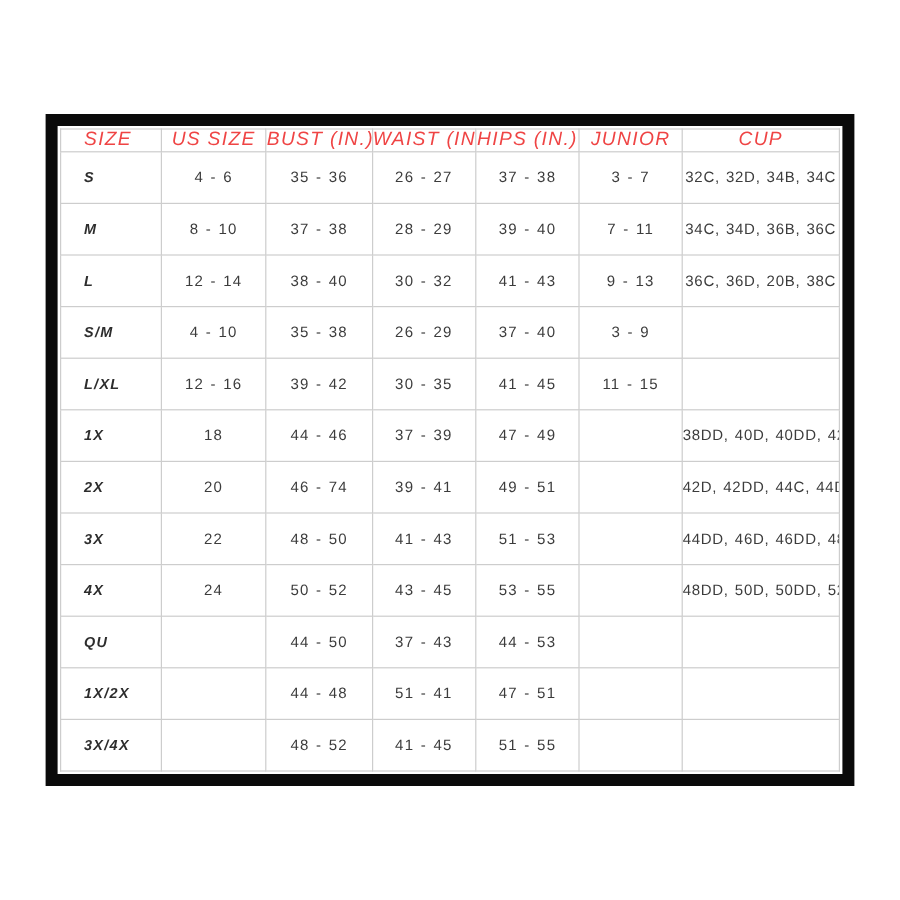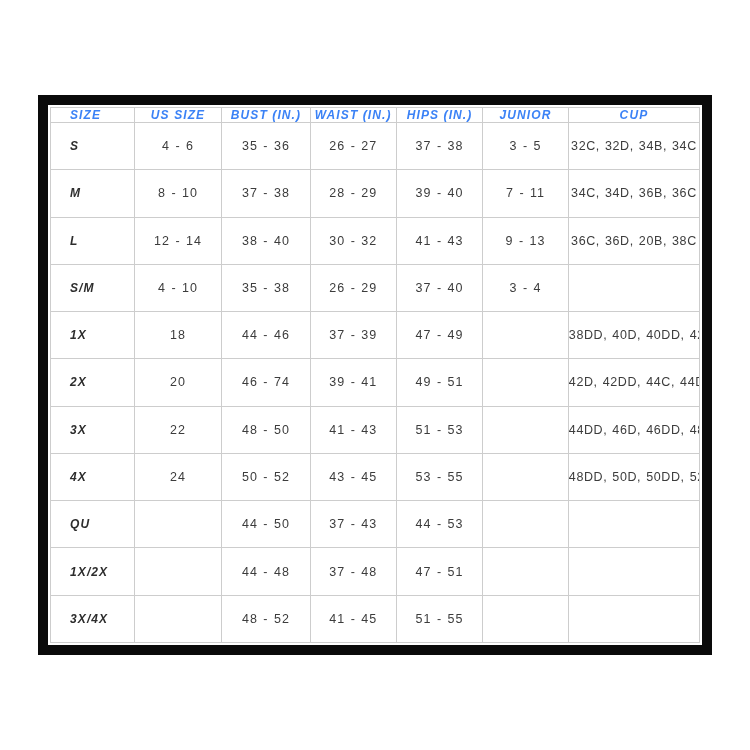--- a/index.html
+++ b/index.html
@@ -38,25 +38,25 @@
   
   col.col-size   { width: 12.9%; }
   col.col-us     { width: 13.5%; }
   col.col-bust   { width: 13.6%; }
   col.col-waist  { width: 13.3%; }
   col.col-hips   { width: 13.3%; }
   col.col-junior { width: 13.2%; }
   col.col-cup    { width: 20.2%; }
 
   .size-chart th {
-    font-size: 12px;
-    font-weight: bold;
+    font-size: 16px;
+    font-weight: normal;
     font-style: italic;
     letter-spacing: 1.1px;
-    color: #3b82f6;
+    color: #ef4444;
     text-align: center;
   }
   .size-chart td {
     font-size: 12.5px;
     font-weight: normal;
     letter-spacing: 1px;
     word-spacing: 1px;
     color: #3c3c3c;
     text-align: center;
   }
@@ -101,21 +101,21 @@
         <th class="c6">CUP</th>
       </tr>
     </thead>
     <tbody>
       <tr>
         <td class="c0">S</td>
         <td class="c1">4 - 6</td>
         <td class="c2">35 - 36</td>
         <td class="c3">26 - 27</td>
         <td class="c4">37 - 38</td>
-        <td class="c5">3 - 5</td>
+        <td class="c5">3 - 7</td>
         <td class="c6">32C, 32D, 34B, 34C</td>
       </tr>
       <tr>
         <td class="c0">M</td>
         <td class="c1">8 - 10</td>
         <td class="c2">37 - 38</td>
         <td class="c3">28 - 29</td>
         <td class="c4">39 - 40</td>
         <td class="c5">7 - 11</td>
         <td class="c6">34C, 34D, 36B, 36C</td>
@@ -128,21 +128,30 @@
         <td class="c4">41 - 43</td>
         <td class="c5">9 - 13</td>
         <td class="c6">36C, 36D, 20B, 38C</td>
       </tr>
       <tr>
         <td class="c0">S/M</td>
         <td class="c1">4 - 10</td>
         <td class="c2">35 - 38</td>
         <td class="c3">26 - 29</td>
         <td class="c4">37 - 40</td>
-        <td class="c5">3 - 4</td>
+        <td class="c5">3 - 9</td>
+        <td class="c6"></td>
+      </tr>
+      <tr>
+        <td class="c0">L/XL</td>
+        <td class="c1">12 - 16</td>
+        <td class="c2">39 - 42</td>
+        <td class="c3">30 - 35</td>
+        <td class="c4">41 - 45</td>
+        <td class="c5">11 - 15</td>
         <td class="c6"></td>
       </tr>
       <tr>
         <td class="c0">1X</td>
         <td class="c1">18</td>
         <td class="c2">44 - 46</td>
         <td class="c3">37 - 39</td>
         <td class="c4">47 - 49</td>
         <td class="c5"></td>
         <td class="c6">38DD, 40D, 40DD, 42C</td>
@@ -180,21 +189,21 @@
         <td class="c2">44 - 50</td>
         <td class="c3">37 - 43</td>
         <td class="c4">44 - 53</td>
         <td class="c5"></td>
         <td class="c6"></td>
       </tr>
       <tr>
         <td class="c0">1X/2X</td>
         <td class="c1"></td>
         <td class="c2">44 - 48</td>
-        <td class="c3">37 - 48</td>
+        <td class="c3">51 - 41</td>
         <td class="c4">47 - 51</td>
         <td class="c5"></td>
         <td class="c6"></td>
       </tr>
       <tr>
         <td class="c0">3X/4X</td>
         <td class="c1"></td>
         <td class="c2">48 - 52</td>
         <td class="c3">41 - 45</td>
         <td class="c4">51 - 55</td>

